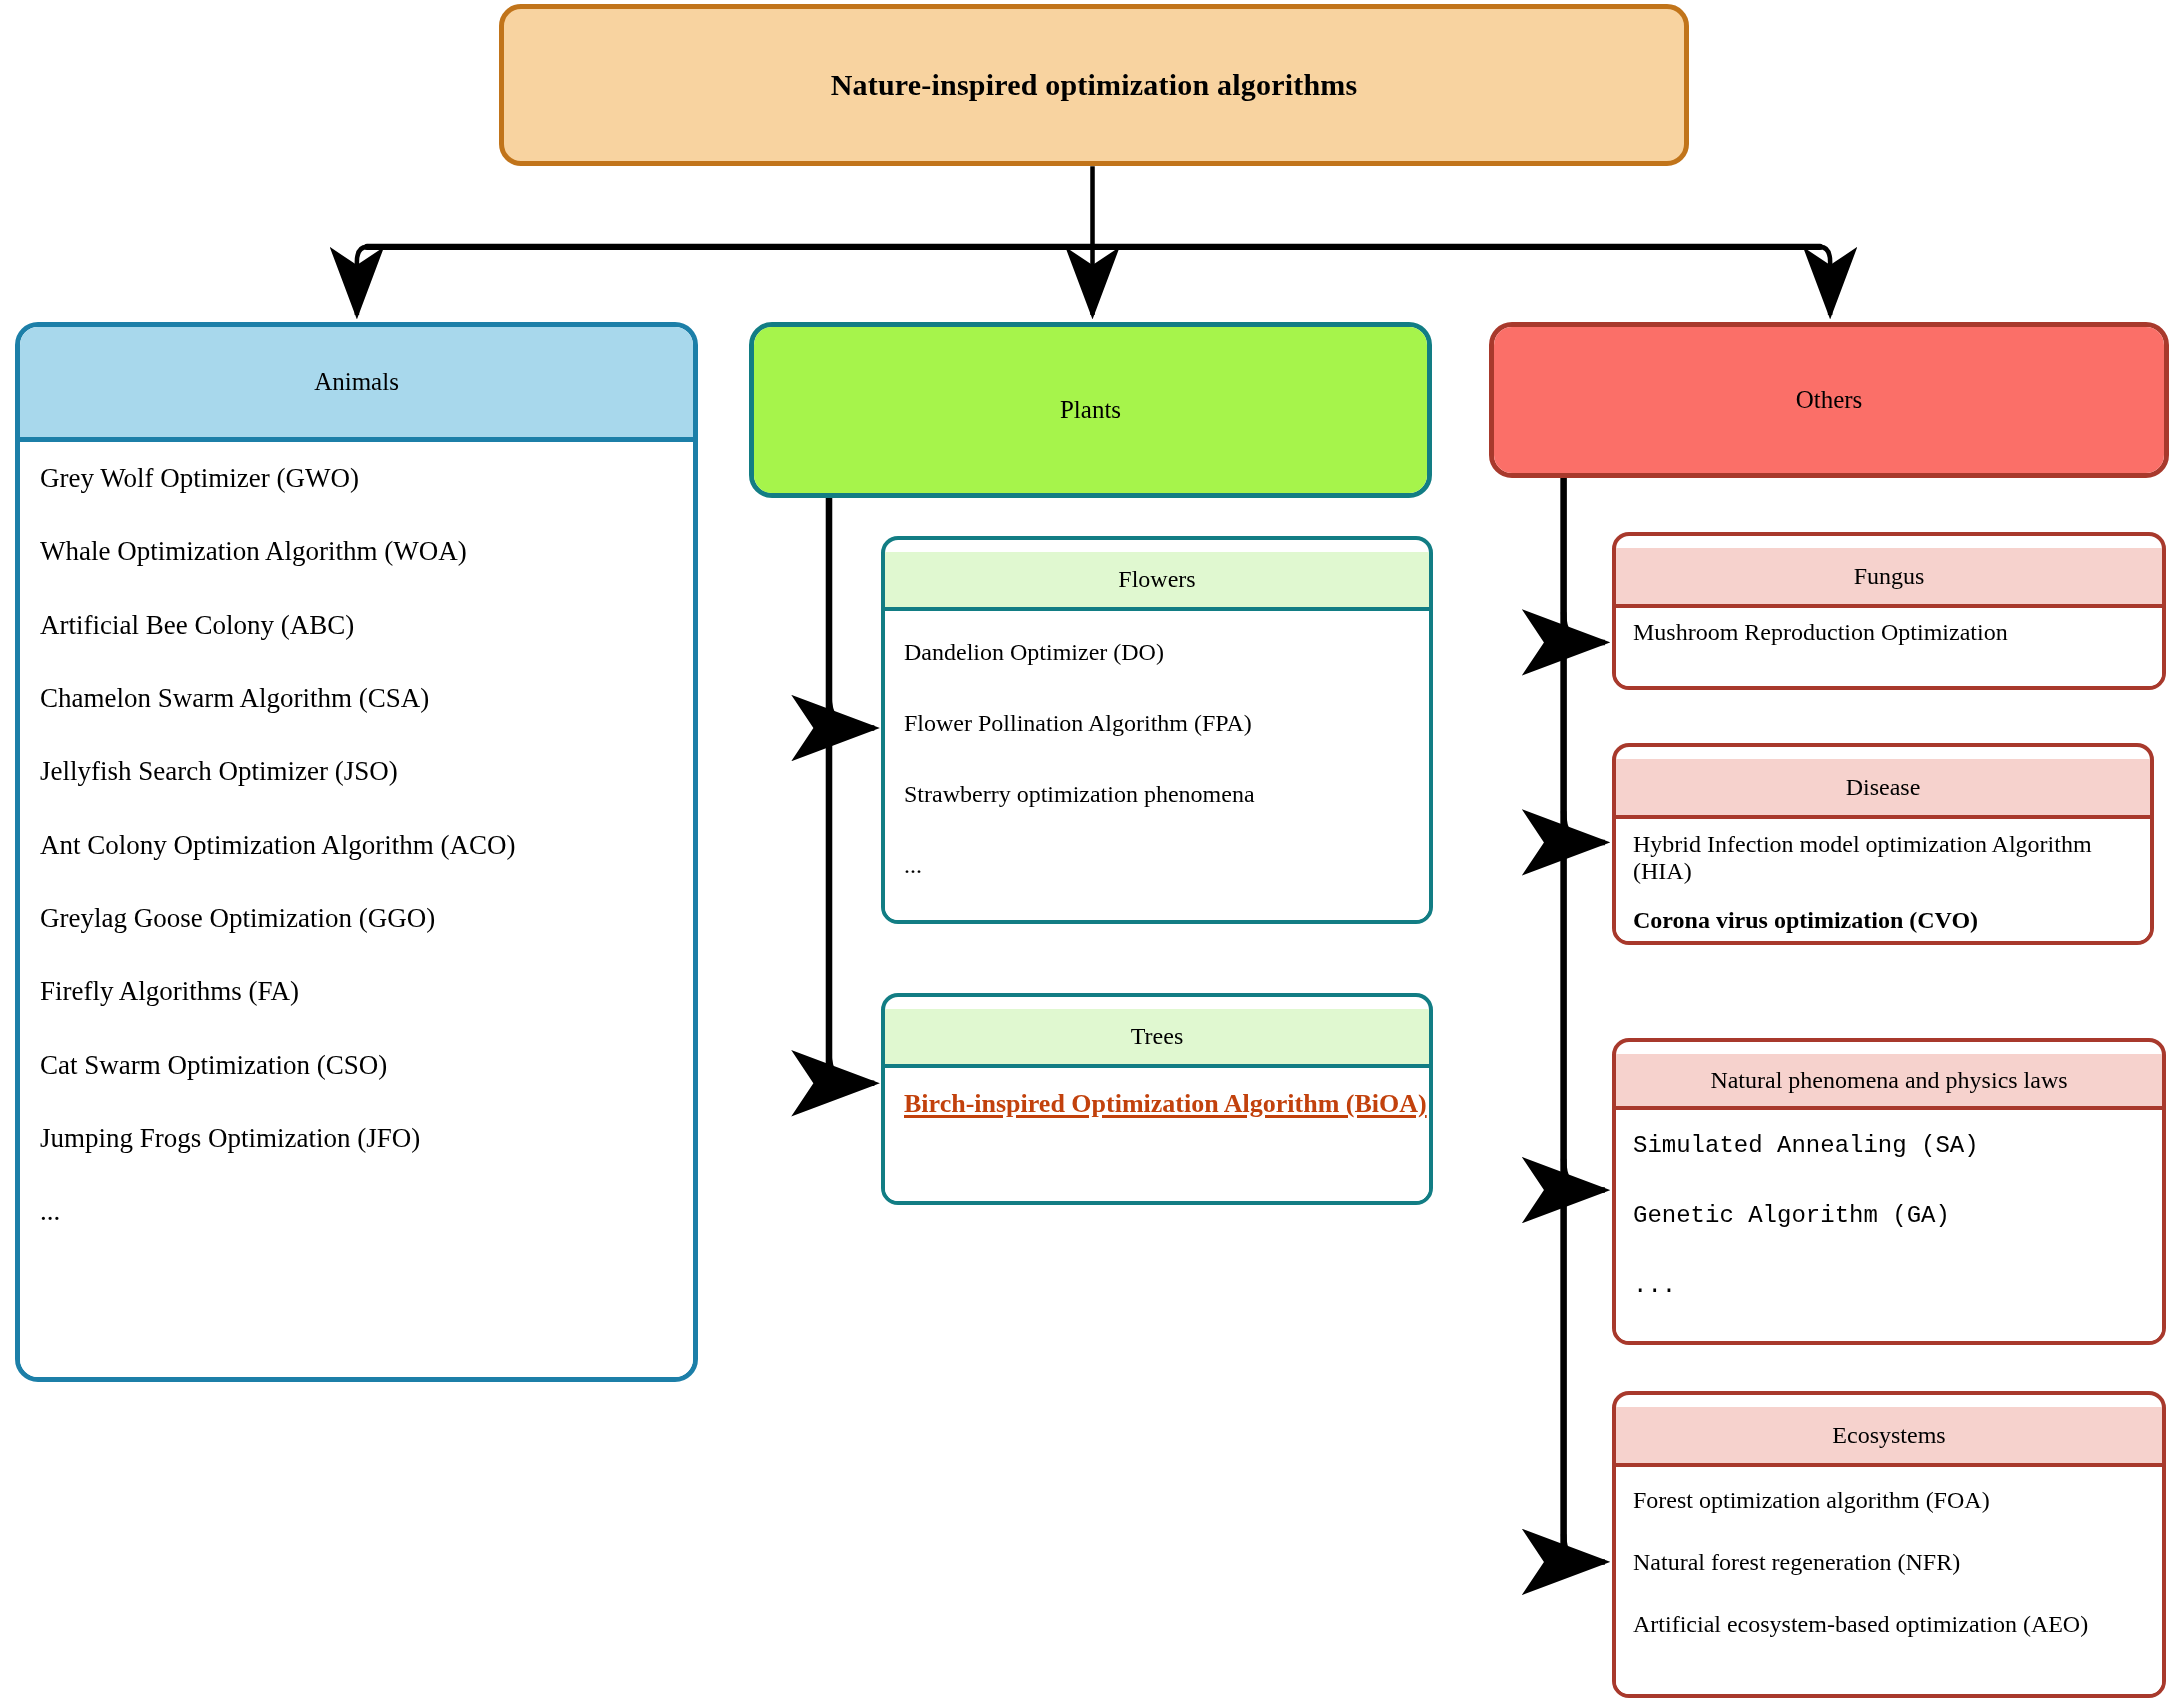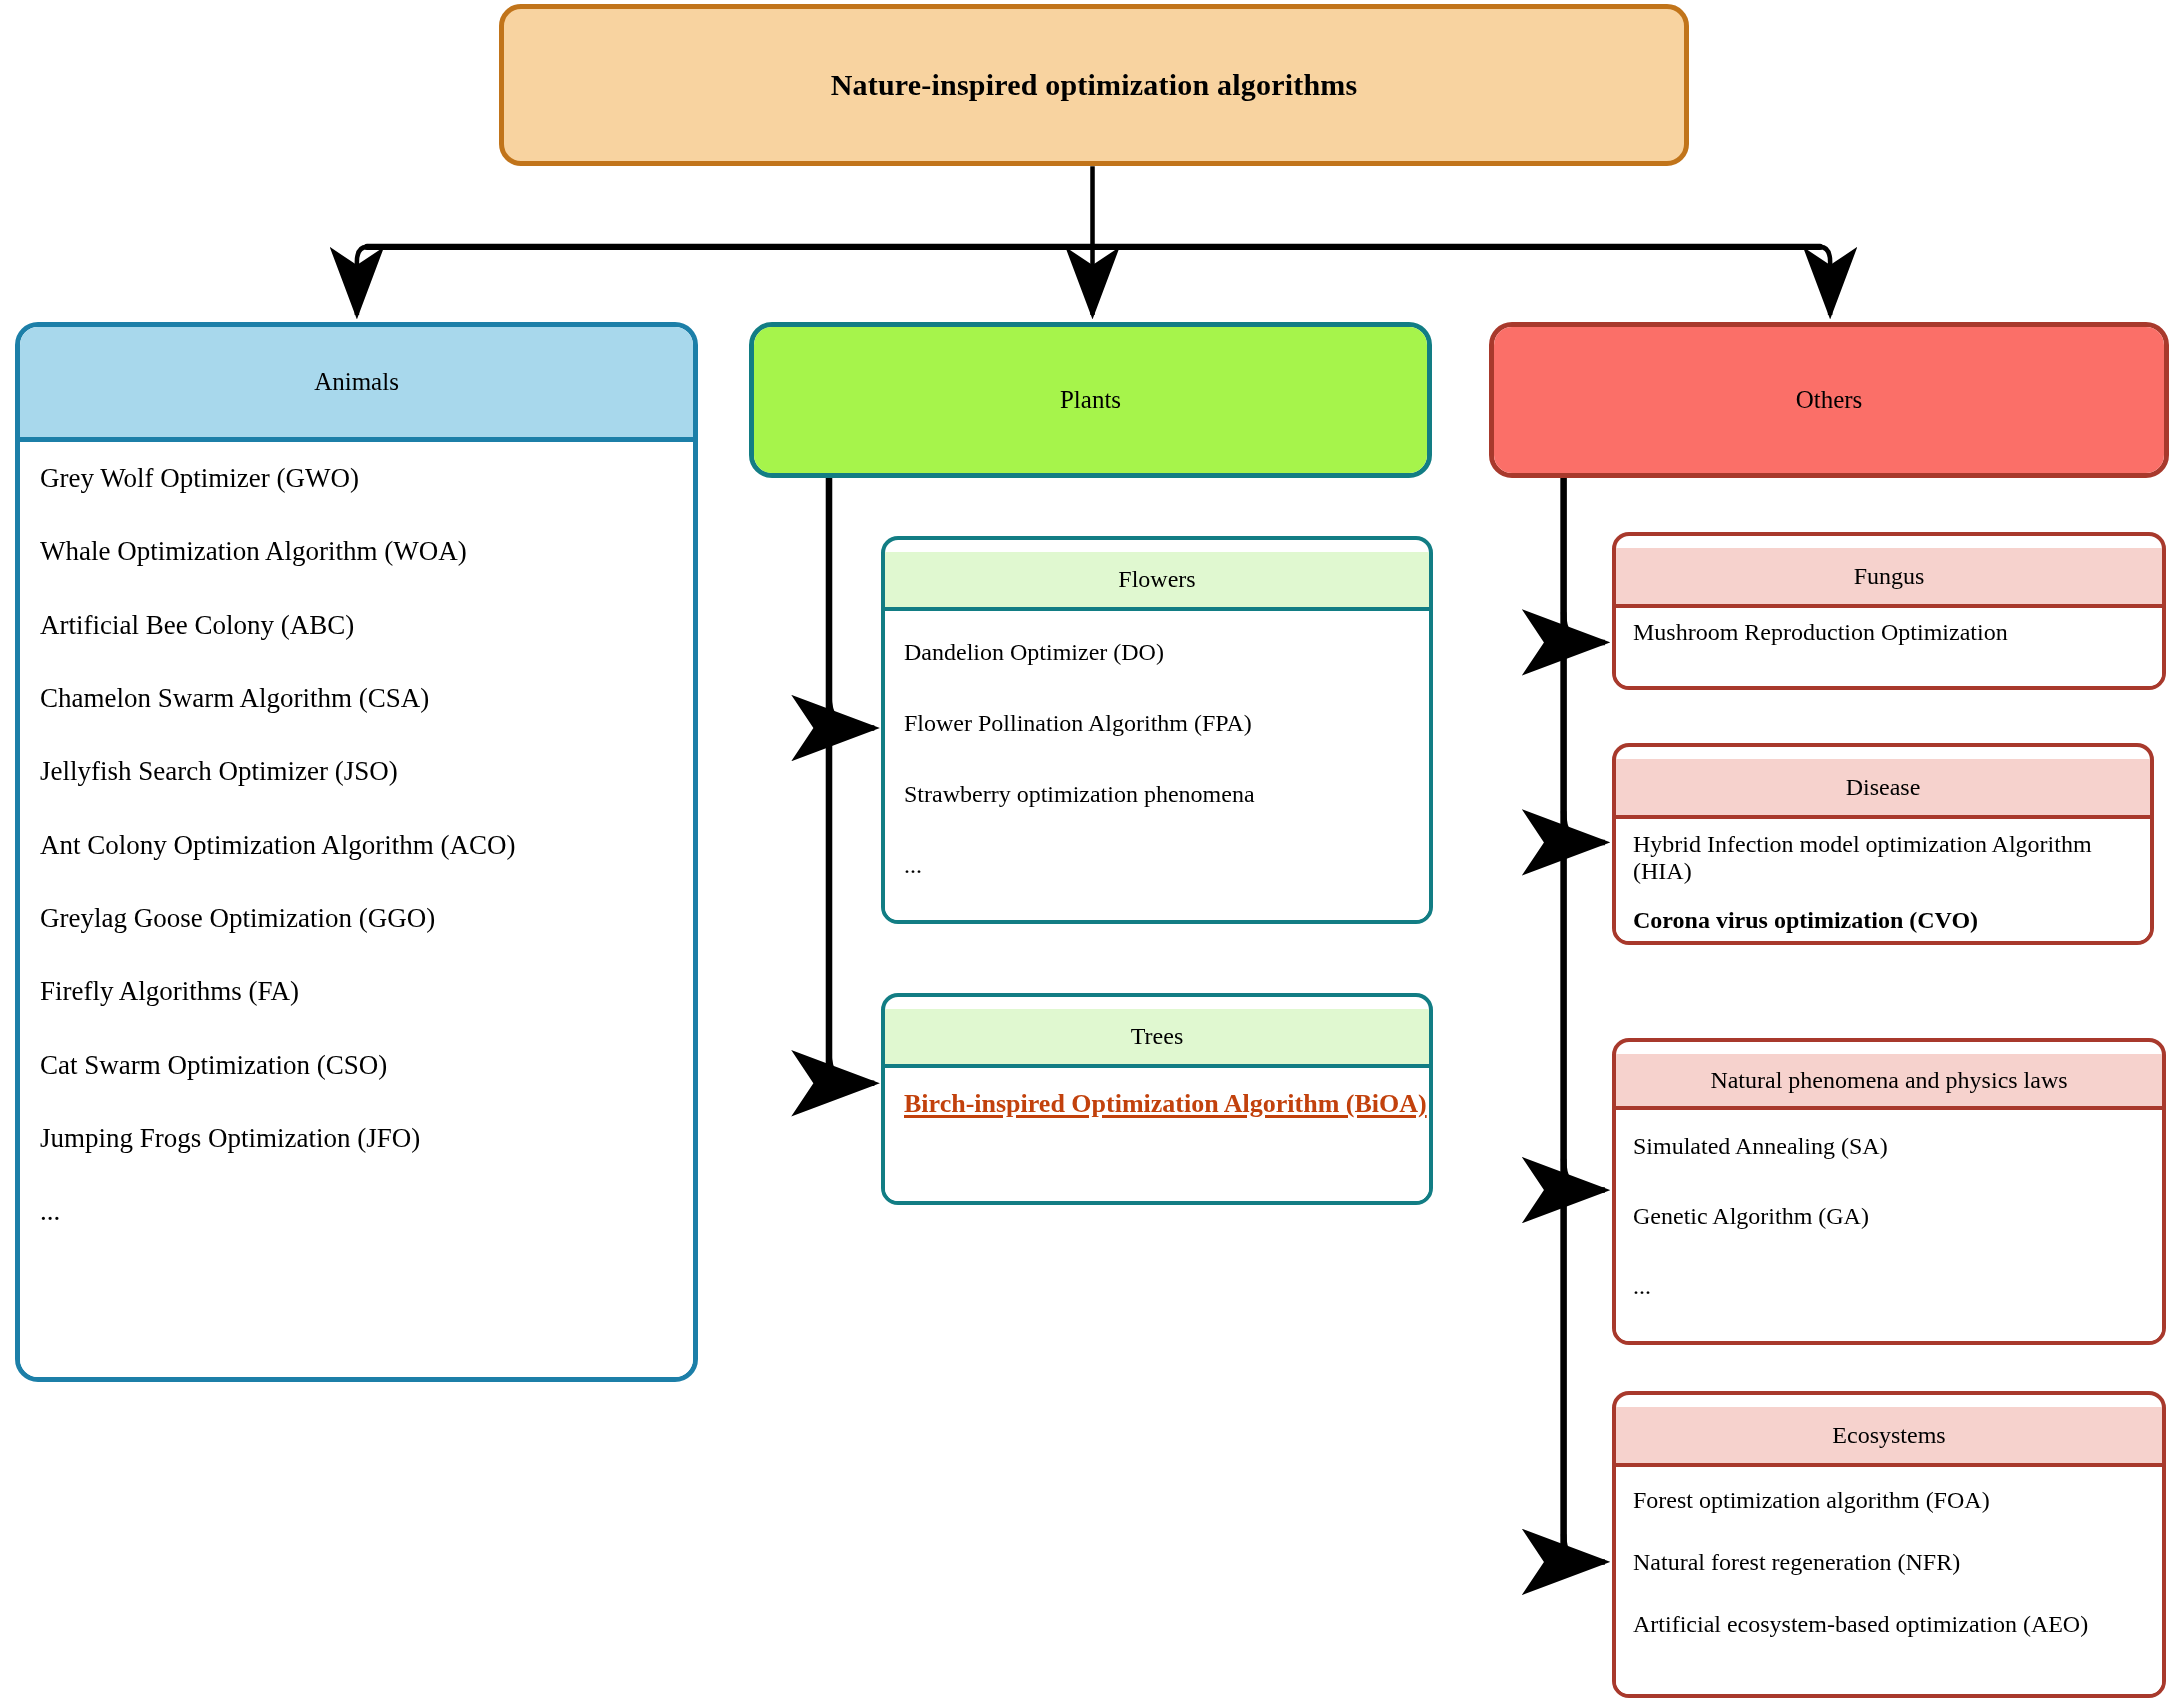--- a/index.html
+++ b/index.html
@@ -91,21 +91,21 @@
   .cat-animals .item {
     font-size: 27px;
     color: #000000;
     line-height: 1.05;
     margin-bottom: 45px;
   }
 
   
   .cat-plants {
     left: 749px; top: 322px;
-    width: 683px; height: 156px;
+    width: 683px; height: 176px;
     border: 5px solid #127D84;
     background: #A6F44B;
   }
   .cat-plants .cat-head {
     height: 100%;
     background: #A6F44B;
   }
 
   
   .cat-others {
@@ -199,21 +199,21 @@
   .sub-disease .sub-head { height: 56px; }
   .sub-disease .sub-body { padding: 12px 0 0 17px; }
   .sub-disease .item + .item { margin-top: 22px; font-weight: bold; }
 
   .sub-physics {
     left: 1612px; top: 1038px;
     width: 554px; height: 307px;
   }
   .sub-physics .sub-head { height: 52px; }
   .sub-physics .sub-head-label { font-size: 24px; }
-  .sub-physics .sub-body { padding: 23px 0 0 17px; }
+  .sub-physics .sub-body { padding: 23px 0 0 17px; font-family: Liberation Mono, monospace; }
   .sub-physics .item { margin-bottom: 43px; }
 
   .sub-eco {
     left: 1612px; top: 1391px;
     width: 554px; height: 307px;
   }
   .sub-eco .sub-head { height: 56px; }
   .sub-eco .sub-body { padding: 20px 0 0 17px; }
   .sub-eco .item { margin-bottom: 35px; }
 </style>

